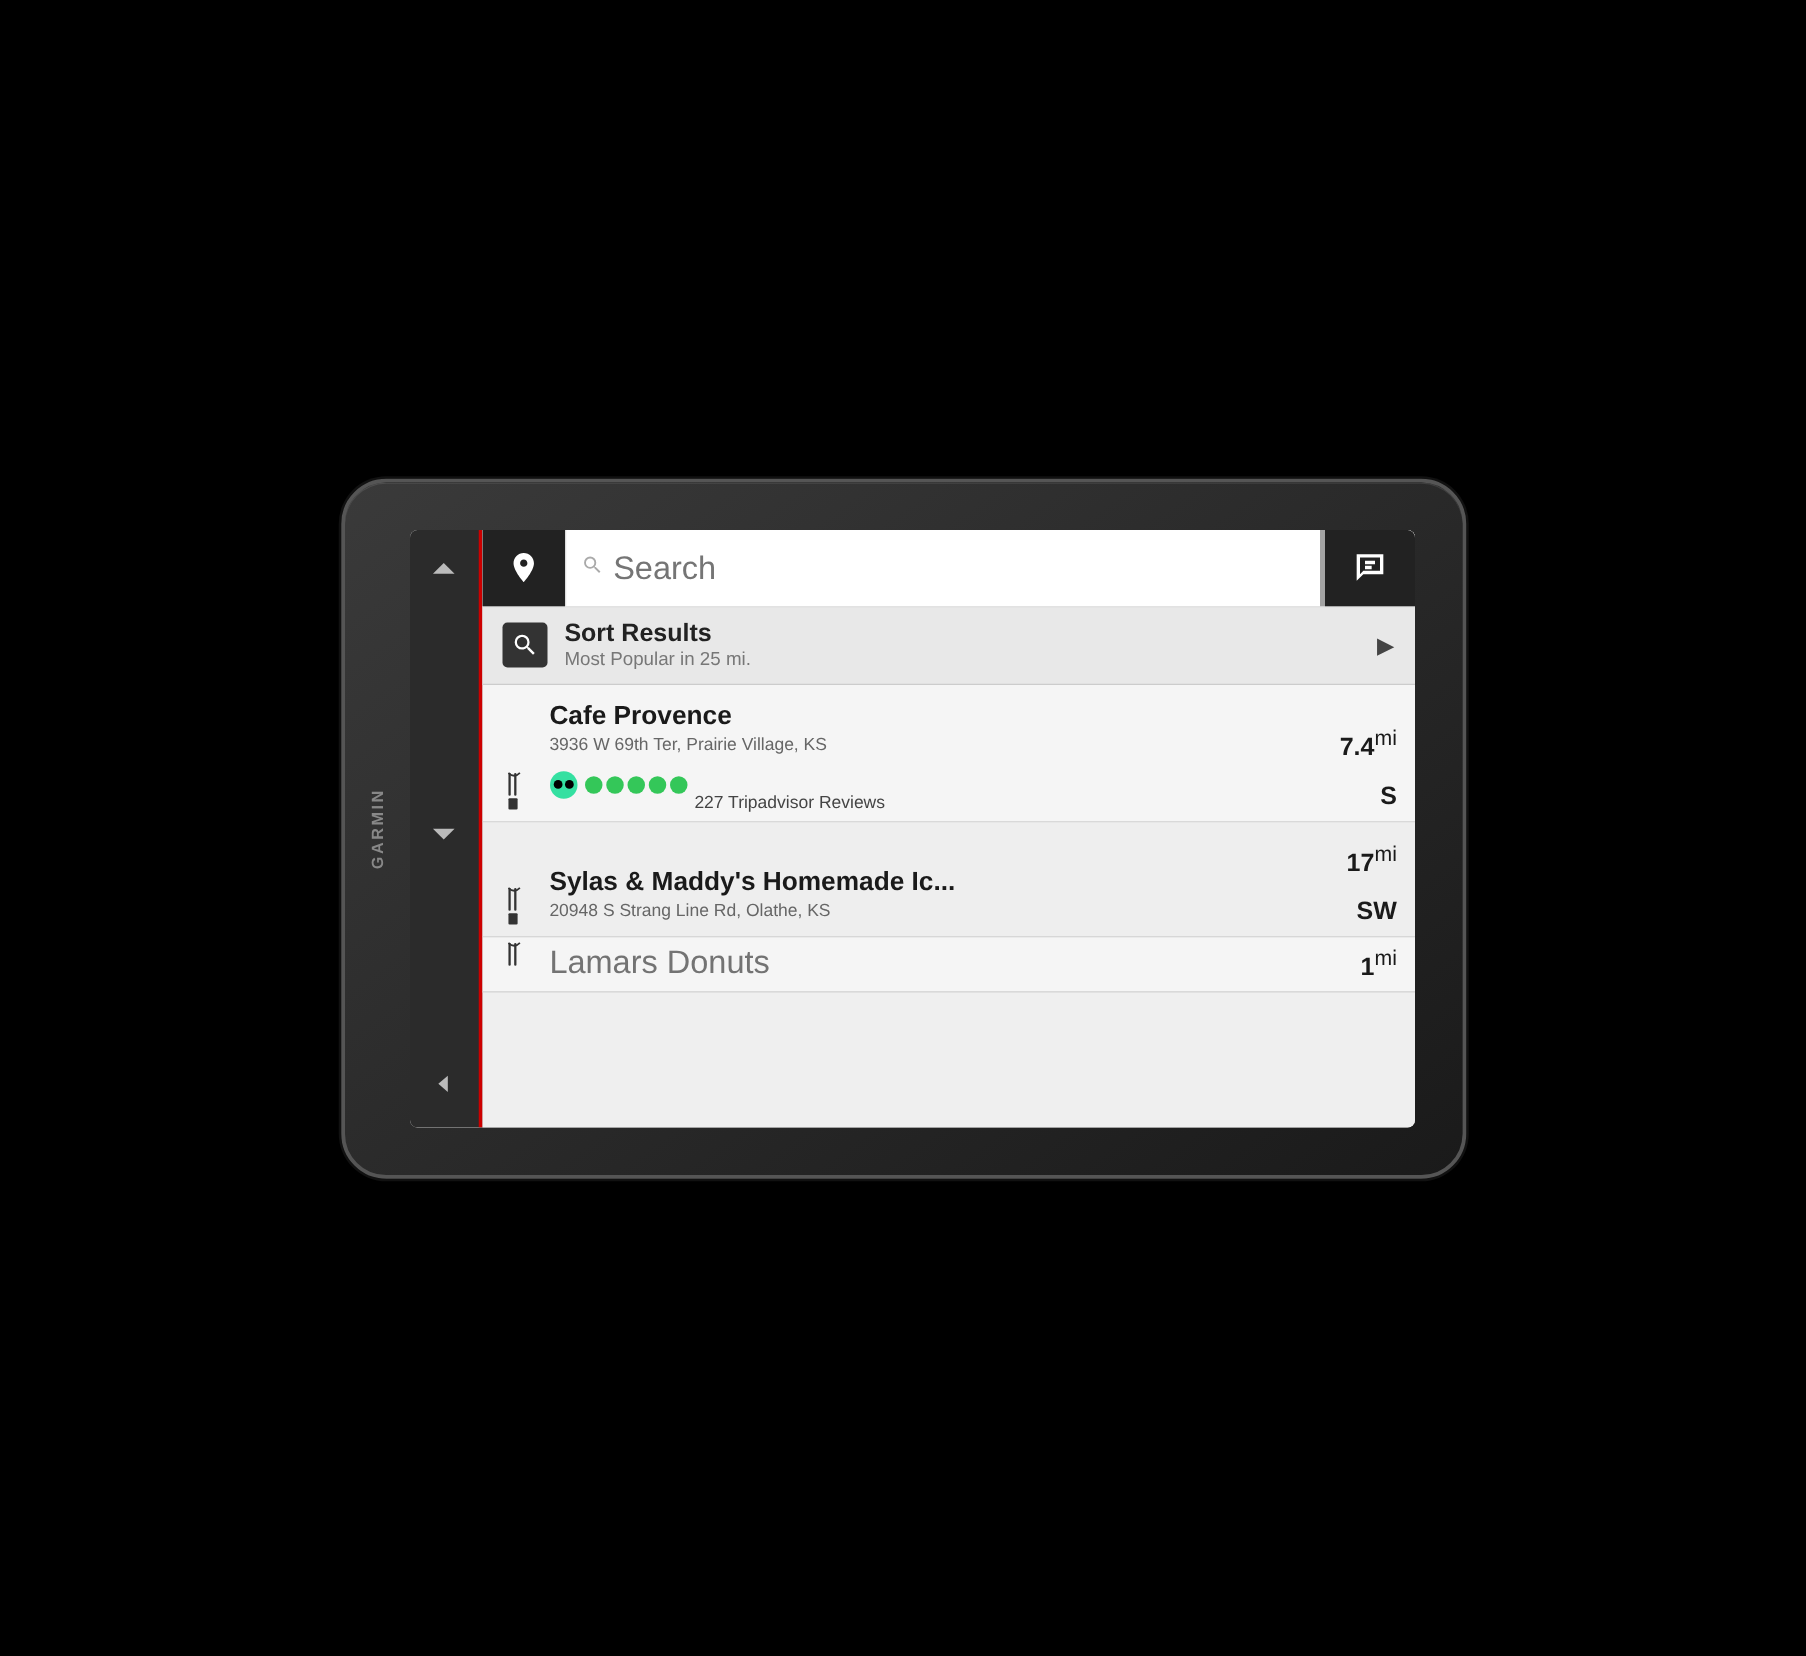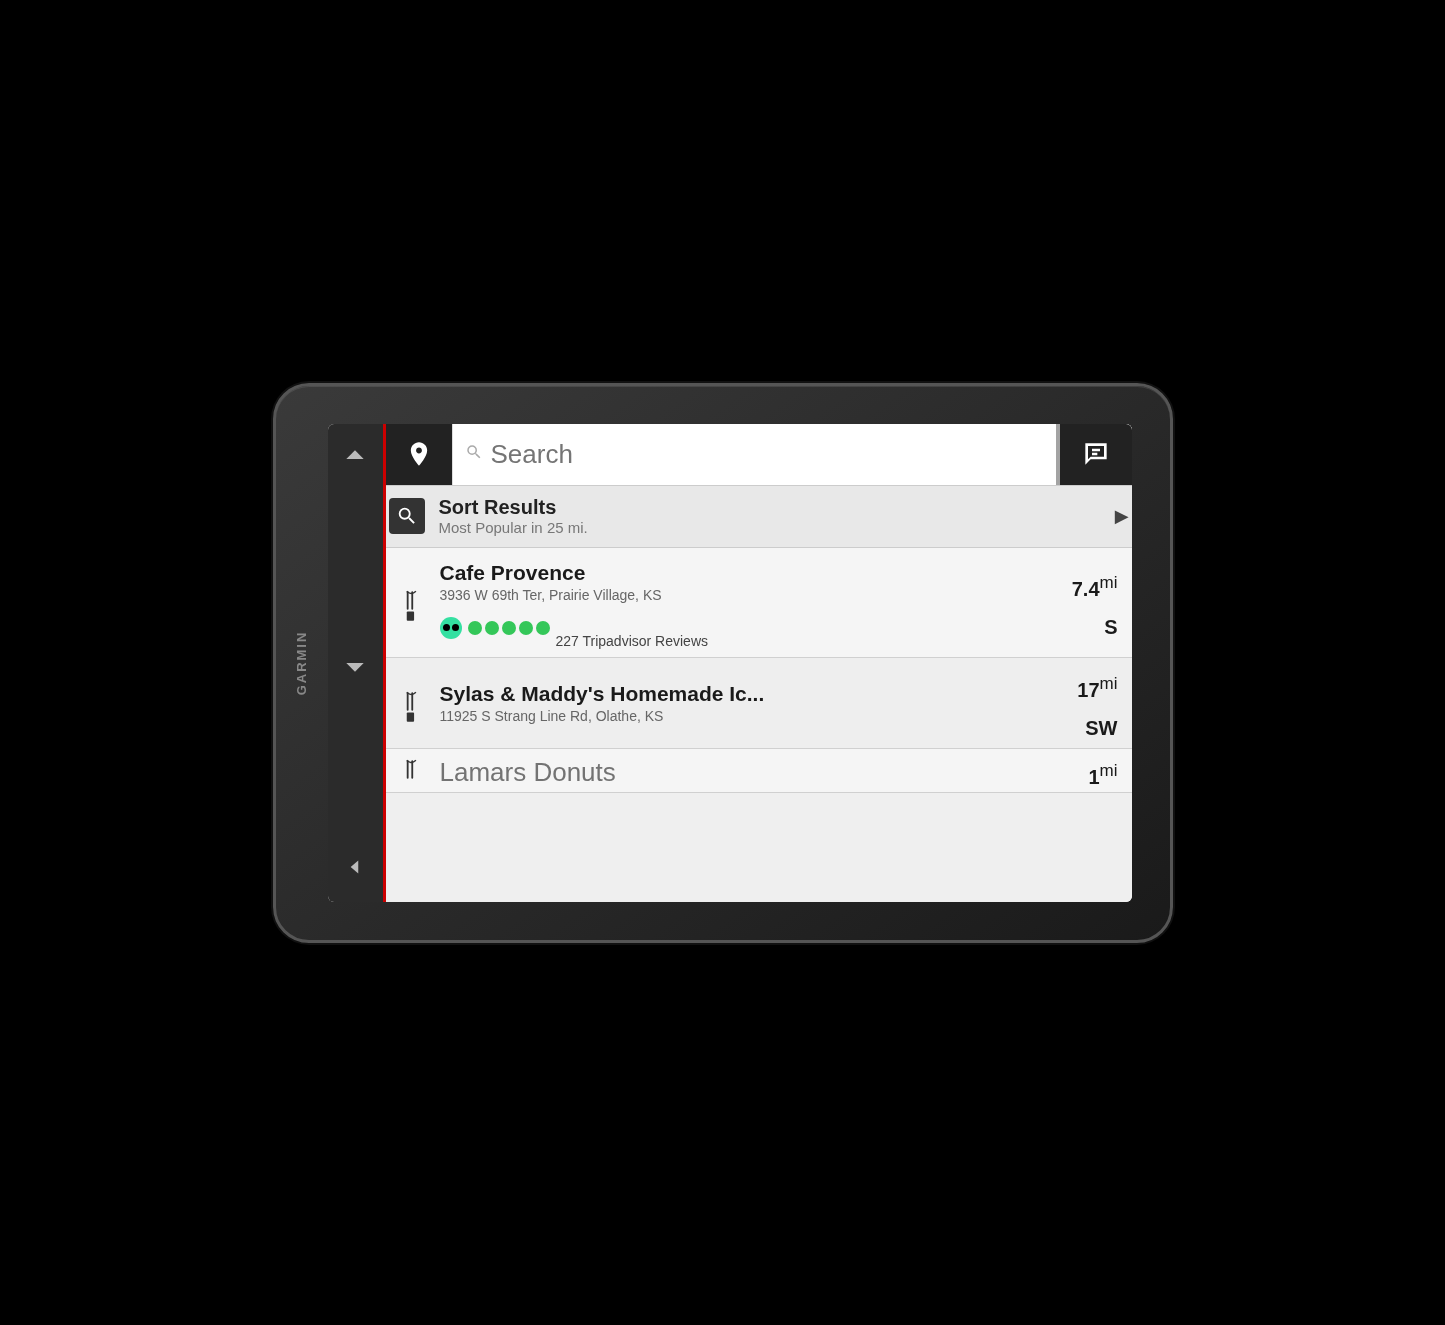--- a/index.html
+++ b/index.html
@@ -160,21 +160,21 @@
     .map-btn svg {
       width: 32px;
       height: 32px;
       fill: #fff;
     }
 
     
     .sort-bar {
       display: flex;
       align-items: center;
-      padding: 0 3px;
+      padding: 0 16px;
       background: #e8e8e8;
       height: 62px;
       border-bottom: 1px solid #ccc;
       flex-shrink: 0;
       cursor: pointer;
     }
 
     .sort-icon {
       width: 36px;
       height: 36px;
@@ -214,21 +214,21 @@
     }
 
     
     .results-list {
       flex: 1;
       overflow: hidden;
     }
 
     .result-item {
       display: flex;
-      align-items: center;
+      align-items: flex-end;
       padding: 12px 14px 8px 14px;
       border-bottom: 1px solid #d0d0d0;
       background: #f5f5f5;
       cursor: pointer;
       min-height: 90px;
     }
 
     .result-item:nth-child(even) {
       background: #eeeeee;
     }
@@ -462,21 +462,21 @@
             <div class="restaurant-icon">
               <svg viewBox="0 0 24 32">
                 <rect x="3" y="0" width="2" height="20" rx="1"></rect>
                 <rect x="8" y="0" width="2" height="20" rx="1"></rect>
                 <path d="M3 0 Q8 5 13 0" stroke="#333" stroke-width="1.5" fill="none"></path>
                 <rect x="3" y="22" width="8" height="10" rx="1"></rect>
               </svg>
             </div>
             <div class="result-info">
               <div class="result-name">Sylas &amp; Maddy's Homemade Ic...</div>
-              <div class="result-address">11925 S Strang Line Rd, Olathe, KS</div>
+              <div class="result-address">20948 S Strang Line Rd, Olathe, KS</div>
             </div>
             <div class="result-meta">
               <div class="distance">17<sup>mi</sup></div>
               <div class="direction">SW</div>
             </div>
           </div>
 
           <div class="result-item partial">
             <div class="restaurant-icon">
               <svg viewBox="0 0 24 32">

